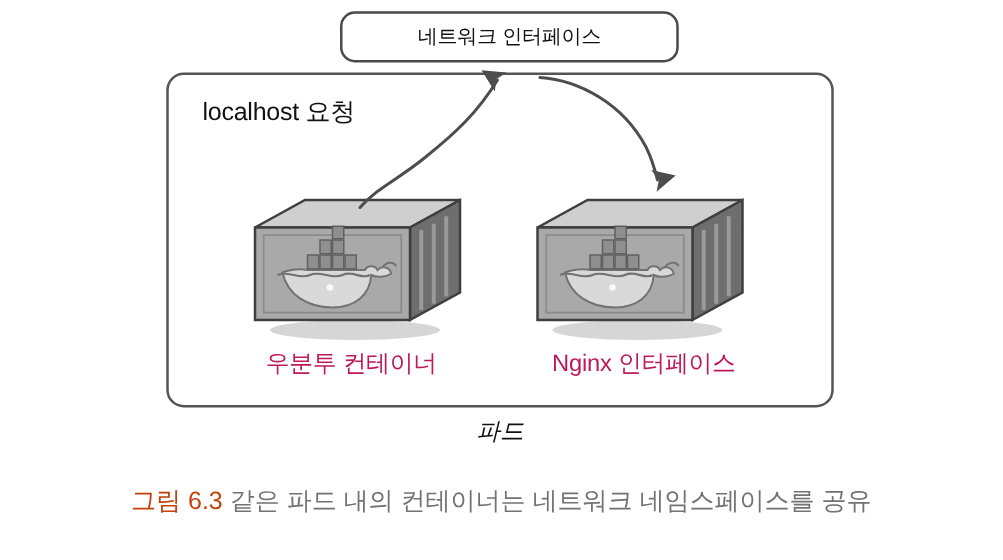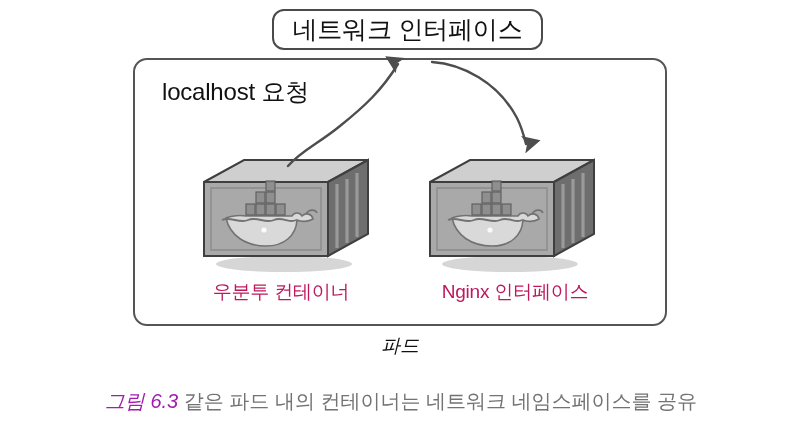--- a/index.html
+++ b/index.html
@@ -31,21 +31,21 @@
     box-sizing: border-box;
     border: 2px solid #4a4a4a;
     border-radius: 12px;
     background: #ffffff;
     display: flex;
     align-items: center;
     justify-content: center;
     z-index: 6;
   }
   .nic-label {
-    font-size: 25px;
+    font-size: 16px;
     line-height: 1;
     letter-spacing: -0.2px;
     color: #111111;
     white-space: nowrap;
   }
 
   
   .pod-box {
     position: absolute;
     left: 133px;
@@ -56,21 +56,21 @@
     border: 2px solid #555555;
     border-radius: 14px;
     background: transparent;
     z-index: 1;
   }
 
   .localhost-label {
     position: absolute;
     left: 162px;
     top: 80px;
-    font-size: 24px;
+    font-size: 20px;
     line-height: 1;
     letter-spacing: -0.2px;
     color: #111111;
     white-space: nowrap;
     z-index: 4;
   }
 
   .pod-label {
     position: absolute;
     left: 133px;
@@ -125,22 +125,21 @@
     left: 0;
     top: 389px;
     width: 802px;
     text-align: center;
     font-size: 20px;
     line-height: 1.2;
     white-space: nowrap;
     z-index: 4;
   }
   .fig-caption .num {
-    color: #a21caf;
-    font-style: italic;
+    color: #c2410c;
   }
   .fig-caption .txt {
     color: #737373;
   }
 </style>
 </head>
 <body>
 
 <div id="figure">
 

